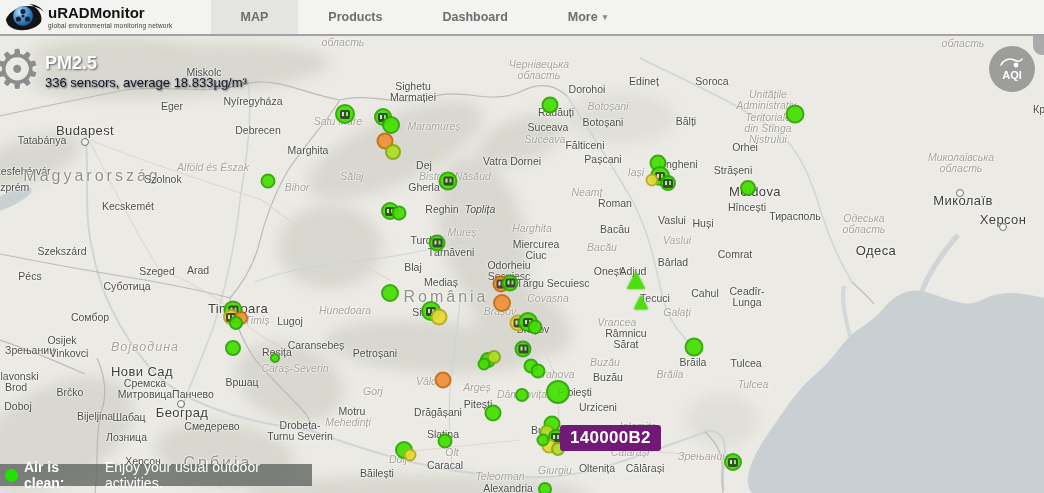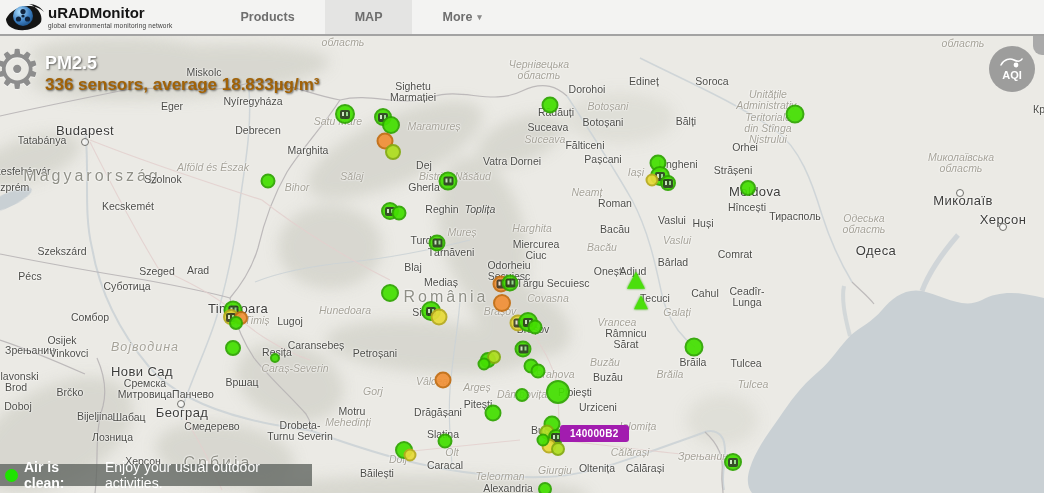--- a/index.html
+++ b/index.html
@@ -34,31 +34,31 @@
   
   .m-icon{width:10px;height:9px;background:#23281f;border-radius:2px;position:relative;opacity:.85;}
   .m-icon::after{content:"";position:absolute;left:2px;top:2px;width:2px;height:4px;background:#e8e8e8;
                  box-shadow:4px 0 0 #9fd89f;}
 
   
   .gear{position:absolute;left:-7px;top:42px;font-size:54px;line-height:1;color:#8d8d8d;z-index:5;
         text-shadow:0 1px 1px rgba(255,255,255,.5);cursor:pointer;}
   .metric-title{position:absolute;left:45px;top:53px;font-size:18px;font-weight:bold;color:#fff;
                 text-shadow:1px 1px 2px rgba(0,0,0,.55);z-index:5;}
-  .metric-sub{position:absolute;left:45px;top:75px;font-size:17px;font-weight:bold;color:#a16207;
+  .metric-sub{position:absolute;left:45px;top:75px;font-size:13px;font-weight:normal;color:#0f172a;
               text-shadow:1px 1px 2px rgba(0,0,0,.55);z-index:5;}
   .aqi{position:absolute;left:989px;top:46px;width:46px;height:46px;border-radius:50%;
        background:rgba(151,151,151,.93);z-index:5;display:flex;flex-direction:column;
        align-items:center;justify-content:center;cursor:pointer;}
   .aqi-label{font-size:11px;font-weight:bold;color:#fff;margin-top:0px;}
   .partial-circle{position:absolute;left:1033px;top:27px;width:28px;height:28px;border-radius:9px;
                   background:rgba(163,163,163,.9);z-index:5;cursor:pointer;}
 
   
-  .tooltip{position:absolute;left:560px;top:425px;background:#a21caf;color:#fff;font-size:10px;
+  .tooltip{position:absolute;left:560px;top:425px;background:#701a75;color:#fff;font-size:17px;
            font-weight:bold;padding:3px 10px;border-radius:3px;z-index:8;letter-spacing:.3px;}
 
   
   .status{position:absolute;left:0;top:464px;width:312px;height:22px;background:rgba(98,102,97,.8);
           z-index:9;display:flex;align-items:center;color:#fff;font-size:14px;}
   .status-dot{width:13px;height:13px;border-radius:50%;margin:0 6px 0 5px;flex:0 0 auto;}
   .status-bold{font-weight:bold;margin-right:5px;}
 </style>
 </head>
 <body>
@@ -273,21 +273,21 @@
         <div class="map-label c" style="left: 438px; top: 413px;">Drăgășani</div>
         <div class="map-label c" style="left: 95px; top: 417px;">Bijeljina</div>
         <div class="map-label c" style="left: 129px; top: 418px;">Шабац</div>
         <div class="map-label r" style="left: 348px; top: 423px;">Mehedinți</div>
         <div class="map-label c" style="left: 212px; top: 427px;">Смедерево</div>
         <div class="map-label r" style="left: 638px; top: 427px;">Ialomița</div>
         <div class="map-label c" style="left: 300px; top: 431px;">Drobeta-
 Turnu Severin</div>
         <div class="map-label c" style="left: 553px; top: 431px;">București</div>
         <div class="map-label c" style="left: 443px; top: 435px;">Slatina</div>
-        <div class="map-label c" style="left: 98px; top: 438px; padding-left: 29px;">Лозница</div>
+        <div class="map-label c" style="left: 112px; top: 438px; padding-left: 29px;">Лозница</div>
         <div class="map-label r" style="left: 703px; top: 457px;">Зрењанин</div>
         <div class="map-label r" style="left: 452px; top: 453px;">Olt</div>
         <div class="map-label r" style="left: 630px; top: 453px;">Călărași</div>
         <div class="map-label r" style="left: 398px; top: 460px;">Dolj</div>
         <div class="map-label c" style="left: 143px; top: 462px;">Херсон</div>
         <div class="map-label co" style="left: 218px; top: 463px;">Србија</div>
         <div class="map-label c" style="left: 445px; top: 466px;">Caracal</div>
         <div class="map-label c" style="left: 597px; top: 469px;">Oltenița</div>
         <div class="map-label c" style="left: 645px; top: 469px;">Călărași</div>
         <div class="map-label r" style="left: 555px; top: 471px;">Giurgiu</div>
@@ -433,25 +433,28 @@
         <circle cx="13.5" cy="17" r="2.6" fill="#10233c"></circle>
         <circle cx="22.5" cy="17" r="2.6" fill="#10233c"></circle>
         <circle cx="18" cy="14" r="1.6" fill="#10233c"></circle>
       </svg>
       <div class="brand-block">
         <span class="brand">uRADMonitor</span>
         <span class="tagline">global environmental monitoring network</span>
       </div>
     </div>
     <div class="nav">
+        <div class="nav-item active">
+          <span>MAP</span>
+        </div>
         <div class="nav-item">
           <span>Products</span>
         </div>
-        <div class="nav-item active">
-          <span>MAP</span>
+        <div class="nav-item">
+          <span>Dashboard</span>
         </div>
         <div class="nav-item">
           <span>More</span>
           <span class="caret">▾</span>
         </div>
       </div>
   </div>
 
 </div>
 

